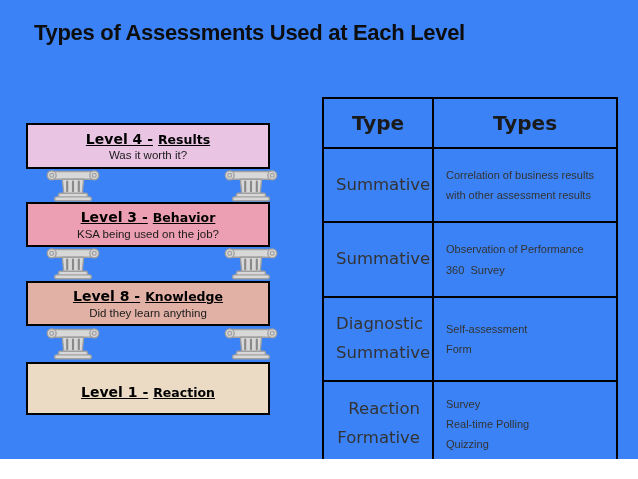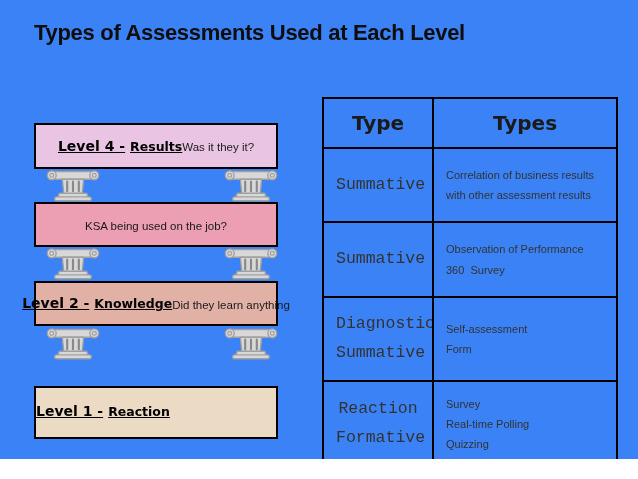--- a/index.html
+++ b/index.html
@@ -3,27 +3,27 @@
 <meta charset="utf-8">
 <style>
   html,body{margin:0;padding:0;background:#fff;}
   .slide{position:relative;width:638px;height:459px;background:#3b82f6;overflow:hidden;
          font-family:"DejaVu Sans","Liberation Sans",sans-serif;}
 
   .title{position:absolute;left:34px;top:20px;margin:0;
          font:bold 22px "Liberation Sans",sans-serif;color:#0d0d0d;letter-spacing:-0.3px;}
 
   
-  .level{position:absolute;left:34px;width:244px;box-sizing:border-box;
-         border:2px solid #000;display:flex;
+  .level{position:absolute;left:26px;width:244px;box-sizing:border-box;
+         border:2px solid #000;display:flex;flex-direction:column;
          align-items:center;justify-content:center;}
   .lv4{top:123px;height:46px;}
   .lv3{top:202px;height:45px;}
   .lv2{top:281px;height:45px;}
-  .lv1{top:362px;height:53px;justify-content:space-between;padding:5px 0 7px;margin-top:24px;}
+  .lv1{top:362px;height:53px;justify-content:space-between;padding:20px 0 7px;}
   .level-heading{font-weight:bold;color:#000;font-size:14px;line-height:1.15;
                  text-decoration:underline;white-space:nowrap;}
   .level-heading .suffix{font-size:12.5px;padding-left:5px;}
   .level-question{font:11.5px "Liberation Sans",sans-serif;color:#1a1a1a;
                   white-space:nowrap;margin-top:2px;}
 
   
   .pillar-row{position:absolute;left:42px;width:244px;height:33px;box-sizing:border-box;
               display:flex;justify-content:space-between;padding:0 6px 0 2px;z-index:0;}
   .pr1{top:169px;}.pr2{top:247px;}.pr3{top:327px;}
@@ -33,34 +33,34 @@
   
   .assessment-table{position:absolute;left:322px;top:97px;border-collapse:collapse;
                     table-layout:fixed;width:294px;}
   .assessment-table th,.assessment-table td{border:2px solid #000;padding:12px;overflow:hidden;}
   .c1{width:110px;}.c2{width:184px;}
   .hr{height:40px;}
   .r1{height:74px;}.r2{height:75px;}.r3{height:75px;}.r4{height:75px;}
   .assessment-table th{font-size:20px;font-weight:bold;color:#1a1a1a;text-align:center;
                        vertical-align:middle;}
   .type-cell{font-size:16.5px;color:#333;padding-left:9px;line-height:1.75;
-             white-space:pre-line;vertical-align:middle;text-align:center;font-family:Liberation Mono, monospace;}
+             white-space:pre-line;vertical-align:middle;text-align:right;}
   .form-cell{font:11px "Liberation Sans",sans-serif;color:#333;padding-left:7px;
              line-height:1.85;white-space:pre-wrap;vertical-align:middle;text-align:left;}
 </style>
 </head>
 <body>
 
 <div class="slide">
 
   <h1 class="title">Types of Assessments Used at Each Level</h1>
 
   <div class="level lv4" style="background-color: rgb(234, 197, 227);">
     <div class="level-heading"><span>Level 4 -</span><span class="suffix">Results</span></div>
-    <div class="level-question">Was it they it?</div>
+    <div class="level-question">Was it worth it?</div>
   </div>
 
   <div class="pillar-row pr1">
     <span class="pillar-wrap">
       <svg viewBox="0 0 60 34" width="58" height="33">
           <g fill="#d8d8d8" stroke="#a0a0a0" stroke-width="1.4">
             <rect x="4" y="2.5" width="52" height="8" rx="4"></rect>
             <circle cx="8" cy="6.5" r="4.6"></circle>
             <circle cx="52" cy="6.5" r="4.6"></circle>
             <path d="M19 10.5 h22 l-1.5 15 h-19 z"></path>
@@ -95,20 +95,21 @@
           </g>
           <g fill="none" stroke="#a0a0a0" stroke-width="1.2">
             <circle cx="8" cy="6.5" r="2"></circle>
             <circle cx="52" cy="6.5" r="2"></circle>
           </g>
         </svg>
     </span>
   </div>
 
   <div class="level lv3" style="background-color: rgb(236, 159, 179);">
+    <div class="level-heading"><span>Level 3 -</span><span class="suffix">Behavior</span></div>
     <div class="level-question">KSA being used on the job?</div>
   </div>
 
   <div class="pillar-row pr2">
     <span class="pillar-wrap">
       <svg viewBox="0 0 60 34" width="58" height="33">
           <g fill="#d8d8d8" stroke="#a0a0a0" stroke-width="1.4">
             <rect x="4" y="2.5" width="52" height="8" rx="4"></rect>
             <circle cx="8" cy="6.5" r="4.6"></circle>
             <circle cx="52" cy="6.5" r="4.6"></circle>
@@ -144,21 +145,21 @@
           </g>
           <g fill="none" stroke="#a0a0a0" stroke-width="1.2">
             <circle cx="8" cy="6.5" r="2"></circle>
             <circle cx="52" cy="6.5" r="2"></circle>
           </g>
         </svg>
     </span>
   </div>
 
   <div class="level lv2" style="background-color: rgb(225, 177, 165);">
-    <div class="level-heading"><span>Level 2 -</span><span class="suffix">Knowledge</span></div>
+    <div class="level-heading"><span>Level 8 -</span><span class="suffix">Knowledge</span></div>
     <div class="level-question">Did they learn anything</div>
   </div>
 
   <div class="pillar-row pr3">
     <span class="pillar-wrap">
       <svg viewBox="0 0 60 34" width="58" height="33">
           <g fill="#d8d8d8" stroke="#a0a0a0" stroke-width="1.4">
             <rect x="4" y="2.5" width="52" height="8" rx="4"></rect>
             <circle cx="8" cy="6.5" r="4.6"></circle>
             <circle cx="52" cy="6.5" r="4.6"></circle>

